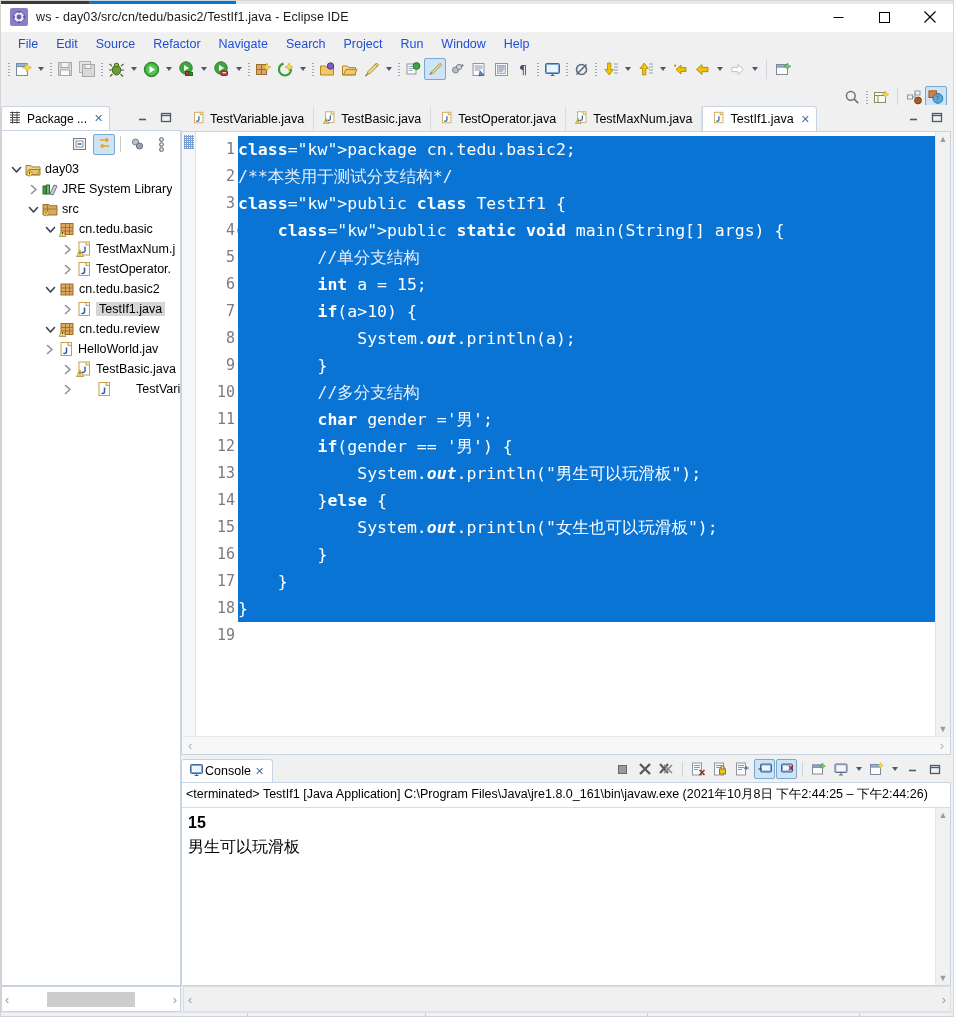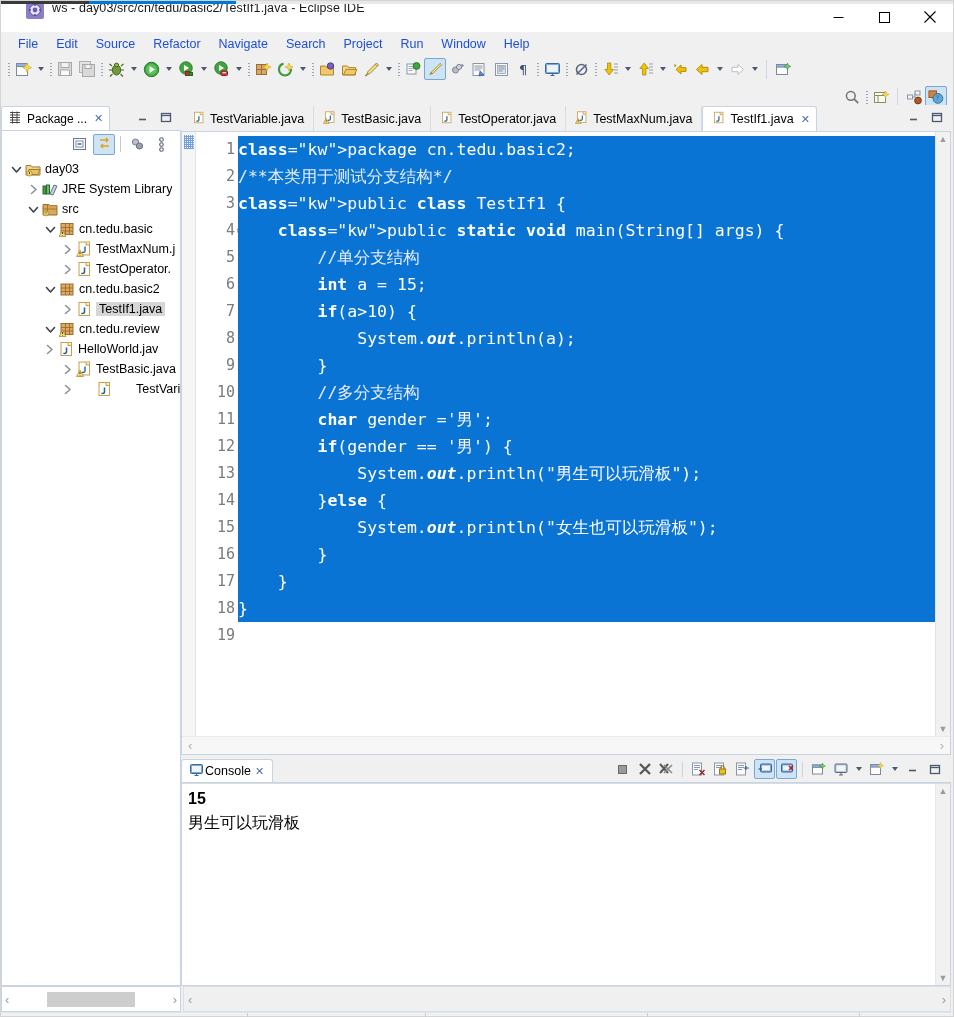--- a/index.html
+++ b/index.html
@@ -16,24 +16,23 @@
     position: relative;
     background: #f0f0f0;
     border: 1px solid #d4d4d4;
   }
 
   
   .titlebar {
     height: 32px;
     background: #ffffff;
     display: flex;
-    align-items: flex-start;
+    align-items: center;
     position: relative;
     border-bottom: 1px solid #f2f2f2;
-    padding-left: 16px;
   }
   .title-accent {
     position: absolute; left: 0; top: 0; height: 3px; width: 100%;
     background: linear-gradient(to right, #3a3a3a 0 88px, #0078d7 88px 235px, #e8e8e8 235px 100%);
   }
   .app-icon {
     width: 18px; height: 18px; margin-left: 9px; margin-right: 8px;
     border-radius: 2px;
     background: #8b7ec8;
     display: flex; align-items: center; justify-content: center;
@@ -1012,20 +1011,21 @@
             <div class="ct-btn">
               <svg width="13" height="11" viewBox="0 0 13 11">
                   <rect x="2.5" y="1.5" width="9" height="8" fill="none" stroke="#4a5a73" stroke-width="1.3"></rect>
                   <path d="M2.5 3.5 h9" stroke="#4a5a73" stroke-width="1.3"></path>
                 </svg>
             </div>
           </div>
         </div>
 
         <div class="console-body">
+          <div class="cons-status">&lt;terminated&gt; TestIf1 [Java Application] C:\Program Files\Java\jre1.8.0_161\bin\javaw.exe  (2021年10月8日 下午2:44:25 – 下午2:44:26)</div>
           <div class="cons-out">
             <div class="cons-text">
               <div class="cons-line-num">15</div>
               <div class="cons-line-cn">男生可以玩滑板</div>
             </div>
             <div class="cons-vscroll">
               <div class="scr-arrow">▲</div>
               <div class="scr-arrow">▼</div>
             </div>
           </div>

